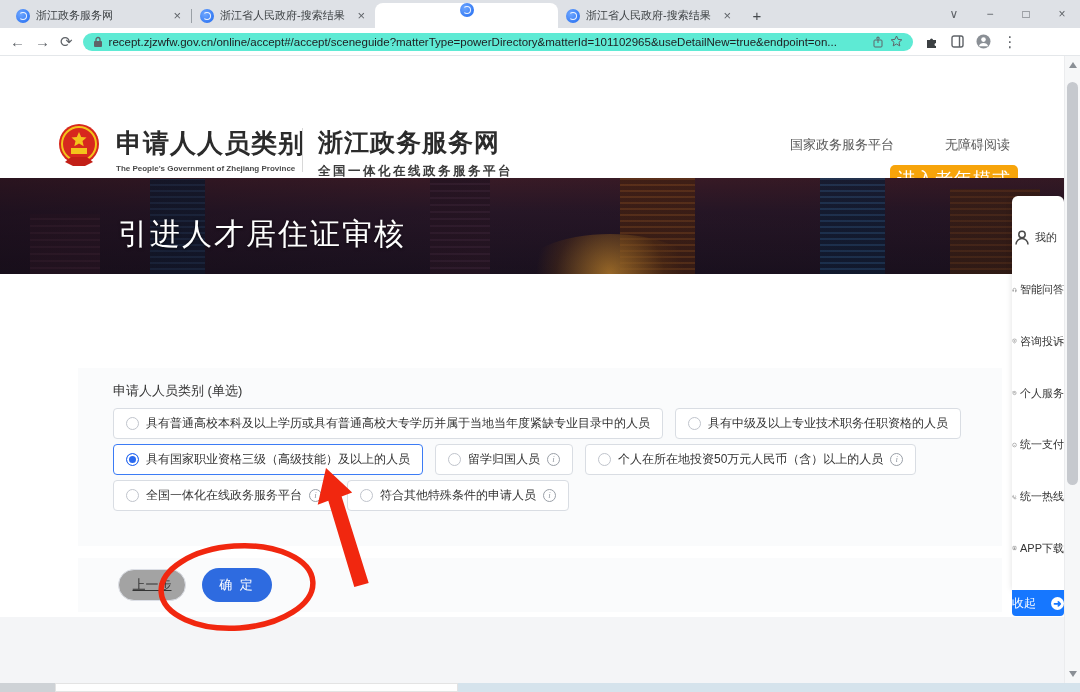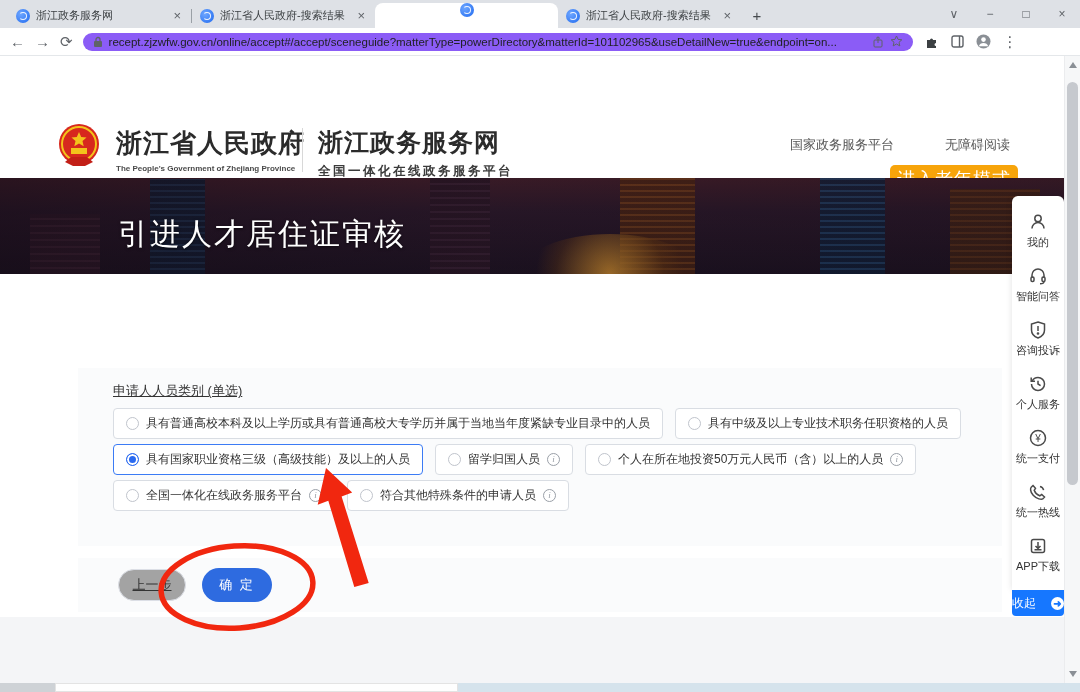--- a/index.html
+++ b/index.html
@@ -14,21 +14,21 @@
   .tab .close { color:#5f6368; font-size:13px; padding:0 2px; cursor:pointer; }
   .favicon { width:14px; height:14px; border-radius:50%; background:radial-gradient(circle at 35% 35%, #6ea6ff, #1f6af0); flex:0 0 auto; position:relative; }
   .favicon::after { content:""; position:absolute; inset:3px; border-radius:50%; border:1.5px solid rgba(255,255,255,.9); border-left-color:transparent; }
   .tab-sep { width:1px; height:14px; background:#9aa0a6; margin-bottom:5px; }
   .newtab { width:24px; height:24px; margin:0 4px 1px; display:flex; align-items:center; justify-content:center; color:#45494d; font-size:15px; }
   .wincontrols { margin-left:auto; display:flex; align-items:center; height:28px; }
   .wincontrols span { width:36px; text-align:center; color:#5f6368; font-size:12px; }
 
   .toolbar { position:absolute; top:28px; left:0; width:1080px; height:28px; background:#fff; border-bottom:1px solid #e4e7ea; display:flex; align-items:center; padding:0 10px; gap:10px; }
   .navbtn { color:#5f6368; font-size:15px; line-height:1; }
-  .omnibox { flex:0 0 830px; height:18px; background:#8b5cf6; border-radius:11px; display:flex; align-items:center; padding:0 10px; gap:6px; }
+  .omnibox { flex:0 0 830px; height:18px; background:#5eead4; border-radius:11px; display:flex; align-items:center; padding:0 10px; gap:6px; }
   .urltext { flex:1; font-size:11.5px; color:#202124; white-space:nowrap; overflow:hidden; }
   .obicon { color:#5f6368; font-size:12px; }
   .chromeicons { display:flex; align-items:center; gap:12px; margin-left:2px; }
 
   
   .siteheader { position:absolute; top:56px; left:0; width:1064px; height:122px; background:#fff; }
   .emblem { position:absolute; left:55px; top:66px; width:48px; height:52px; }
   .gov-block { position:absolute; left:116px; top:70px; }
   .gov-title { font-size:26px; font-weight:bold; color:#2b2b2b; letter-spacing:1px; }
   .gov-sub { font-size:8px; font-weight:bold; color:#4a4a4a; margin-top:3px; }
@@ -59,37 +59,37 @@
   .t6 { left:950px; width:90px; height:85px; background:repeating-linear-gradient(0deg,#4f2a0f 0 4px,#7a4214 4px 6px); opacity:.65; }
   .dome { position:absolute; bottom:-40px; left:520px; width:180px; height:80px; border-radius:50%; background:radial-gradient(circle,#c98a2e 0%,rgba(120,70,20,.35) 55%,transparent 75%); }
   .banner-shade { position:absolute; inset:0; background:linear-gradient(90deg,rgba(20,10,20,.55) 0%,rgba(20,10,20,.25) 45%,rgba(20,10,20,.35) 100%); }
   .banner-title { position:absolute; left:118px; top:36px; font-size:30px; color:#fff; letter-spacing:2px; text-shadow:0 1px 3px rgba(0,0,0,.6); }
   .banner-sub { position:absolute; left:118px; top:80px; font-size:15px; color:#d8d3da; letter-spacing:1px; text-shadow:0 1px 2px rgba(0,0,0,.6); }
 
   
   .content { position:absolute; top:310px; left:0; width:1064px; height:307px; background:#fff; }
   .page-heading { position:absolute; left:98px; top:22px; font-size:20px; color:#3d3d3d; }
   .form-card { position:absolute; left:78px; top:58px; width:924px; height:178px; background:#fafbfc; }
-  .group-label { position:absolute; left:35px; top:14px; font-size:13px; color:#333;text-decoration:underline; }
+  .group-label { position:absolute; left:35px; top:14px; font-size:13px; color:#333; }
   .opt-row { position:absolute; left:35px; display:flex; gap:12px; }
   .row1 { top:40px; } .row2 { top:76px; } .row3 { top:112px; }
   .opt { display:inline-flex; align-items:center; gap:7px; height:31px; padding:0 12px; background:#fff; border:1px solid #d9dde3; border-radius:4px; font-size:12px; color:#333; white-space:nowrap; }
   .opt.sel { border-color:#3b7bf5; }
   .radio { width:13px; height:13px; border-radius:50%; border:1px solid #c0c4cc; background:#fff; flex:0 0 auto; }
   .radio.sel { border-color:#2a6af0; background:#2a6af0; box-shadow:inset 0 0 0 2px #fff; }
   .info { width:13px; height:13px; border-radius:50%; border:1px solid #9aa0a8; color:#9aa0a8; font-size:9px; line-height:11px; text-align:center; font-style:italic; font-family:"Liberation Serif",serif; }
   .btn-card { position:absolute; left:78px; top:248px; width:924px; height:54px; background:#fafbfc; }
   .back-btn { position:absolute; left:40px; top:11px; width:68px; height:32px; border:1px solid #dcdfe6; border-radius:16px; background:#a3a3a3; color:#333; font-size:13px;text-decoration:underline; }
   .confirm-btn { position:absolute; left:124px; top:10px; width:70px; height:34px; border:none; border-radius:17px; background:#2e6be0; color:#fff; font-size:13px; letter-spacing:2px; }
 
   .footer-strip { position:absolute; top:617px; left:0; width:1064px; height:66px; background:#f4f5f7; }
 
   
   .sidepanel { position:absolute; left:1012px; top:196px; width:52px; height:394px; background:#fff; border-radius:6px 6px 0 0; box-shadow:0 0 6px rgba(0,0,0,.12); display:flex; flex-direction:column; justify-content:space-evenly; align-items:center; }
-  .sp-item { display:flex; flex-direction:column; align-items:center; gap:3px; width:100%; }
+  .sp-item { display:flex; flex-direction:row; align-items:center; gap:3px; width:100%; }
   .sp-item svg { width:20px; height:20px; stroke:#4a4a4a; fill:none; stroke-width:1.5; }
   .sp-label { font-size:11px; color:#333; white-space:nowrap; }
   .collapse-btn { position:absolute; left:1012px; top:590px; width:52px; height:26px; background:#1677ff; color:#fff; font-size:12px; border:none; display:flex; align-items:center; justify-content:center; gap:15px; border-radius:0 0 4px 4px; }
   .collapse-arrow { width:13px; height:13px; border-radius:50%; background:#fff; color:#1677ff; font-size:10px; line-height:13px; text-align:center; font-weight:bold; }
 
   
   .vscroll { position:absolute; right:0; top:56px; width:16px; height:627px; background:#f6f7f8; border-left:1px solid #ebecee; }
   .vthumb { position:absolute; left:2px; top:26px; width:11px; height:403px; background:#c6c9ce; border-radius:6px; }
   .varrow-up, .varrow-down { position:absolute; left:4px; width:0; height:0; border-left:4px solid transparent; border-right:4px solid transparent; }
   .varrow-up { top:6px; border-bottom:6px solid #8a8f95; }
@@ -174,21 +174,21 @@
 
   <div class="siteheader">
     <svg class="emblem" viewBox="0 0 48 52">
       <circle cx="24" cy="22" r="20" fill="#d7281e"></circle>
       <circle cx="24" cy="22" r="17" fill="none" stroke="#f3c31b" stroke-width="2"></circle>
       <path d="M24 10l2.2 4.9 5.3.5-4 3.6 1.2 5.2-4.7-2.8-4.7 2.8 1.2-5.2-4-3.6 5.3-.5z" fill="#f3c31b"></path>
       <rect x="16" y="26" width="16" height="6" fill="#f3c31b"></rect>
       <path d="M10 40l6-5h16l6 5-8 4h-12z" fill="#c21f17"></path>
     </svg>
     <div class="gov-block">
-      <div class="gov-title">浙江省人民政府</div>
+      <div class="gov-title">申请人人员类别</div>
       <div class="gov-sub">The People's Government of Zhejiang Province</div>
     </div>
     <div class="hdr-divider"></div>
     <div class="site-block">
       <div class="site-title">浙江政务服务网</div>
       <div class="site-sub">全国一体化在线政务服务平台</div>
     </div>
     <div class="hdr-links">
       <span>国家政务服务平台</span>
       <span>无障碍阅读</span>

